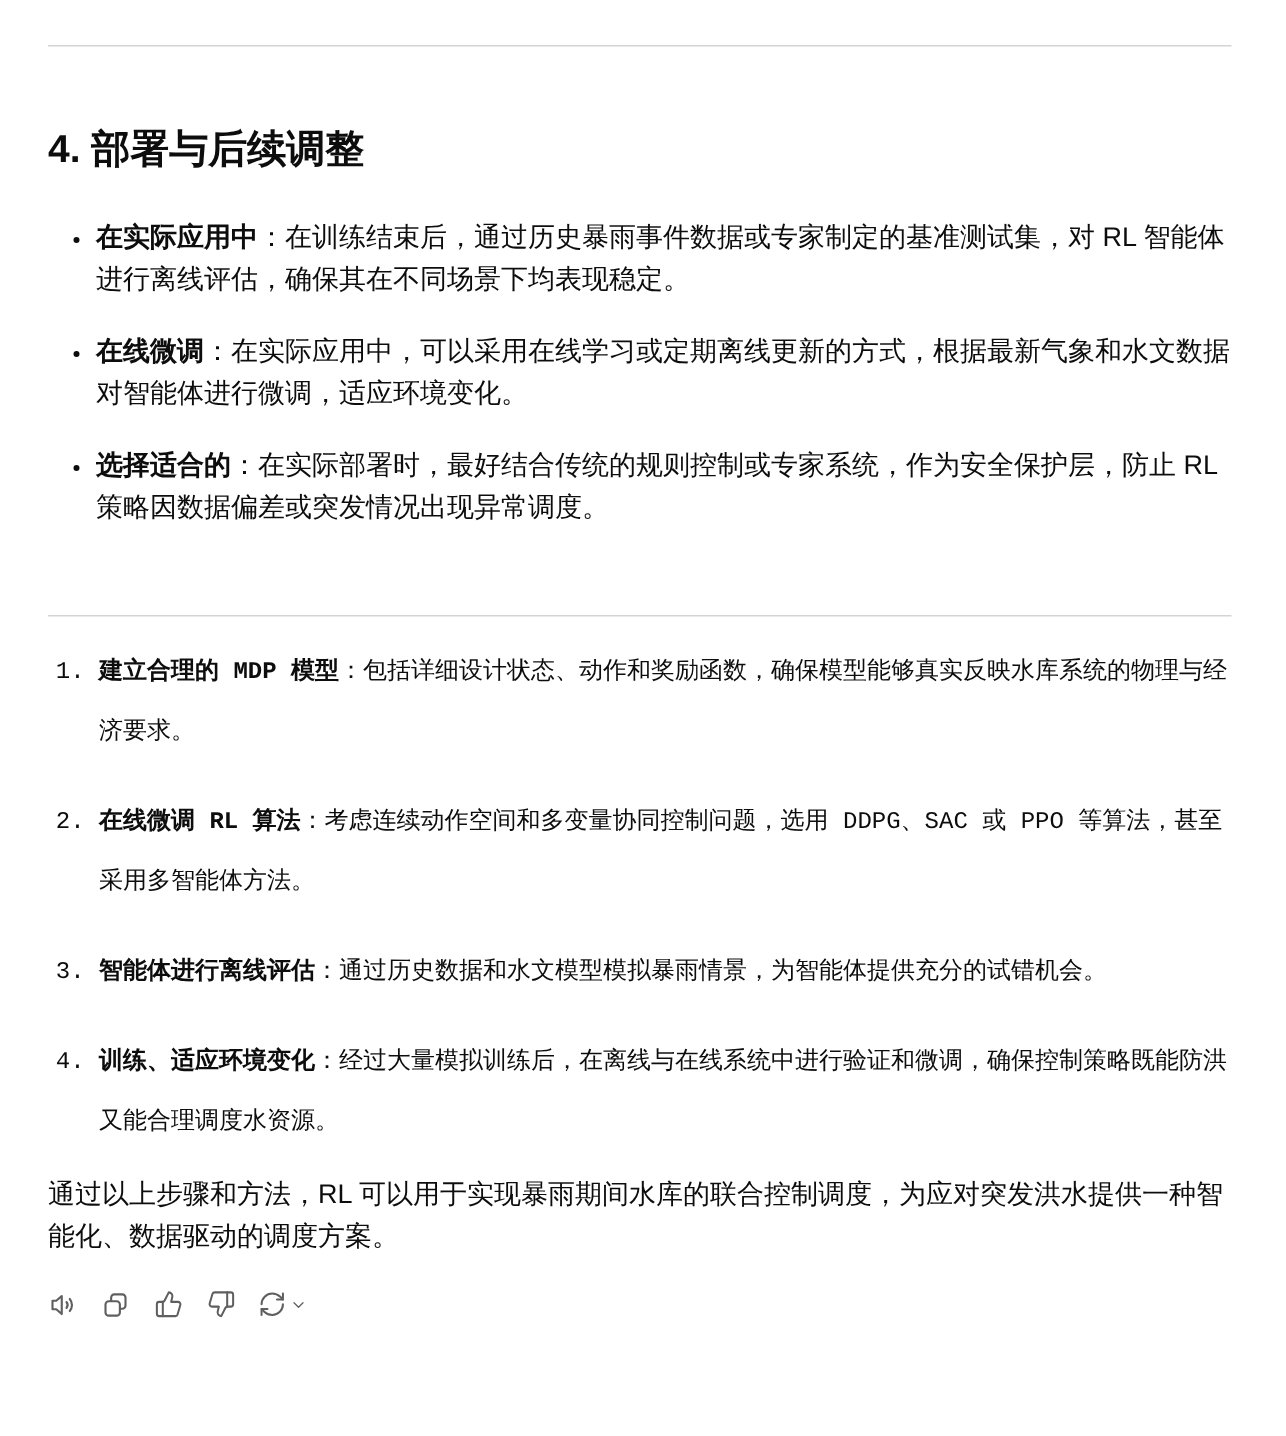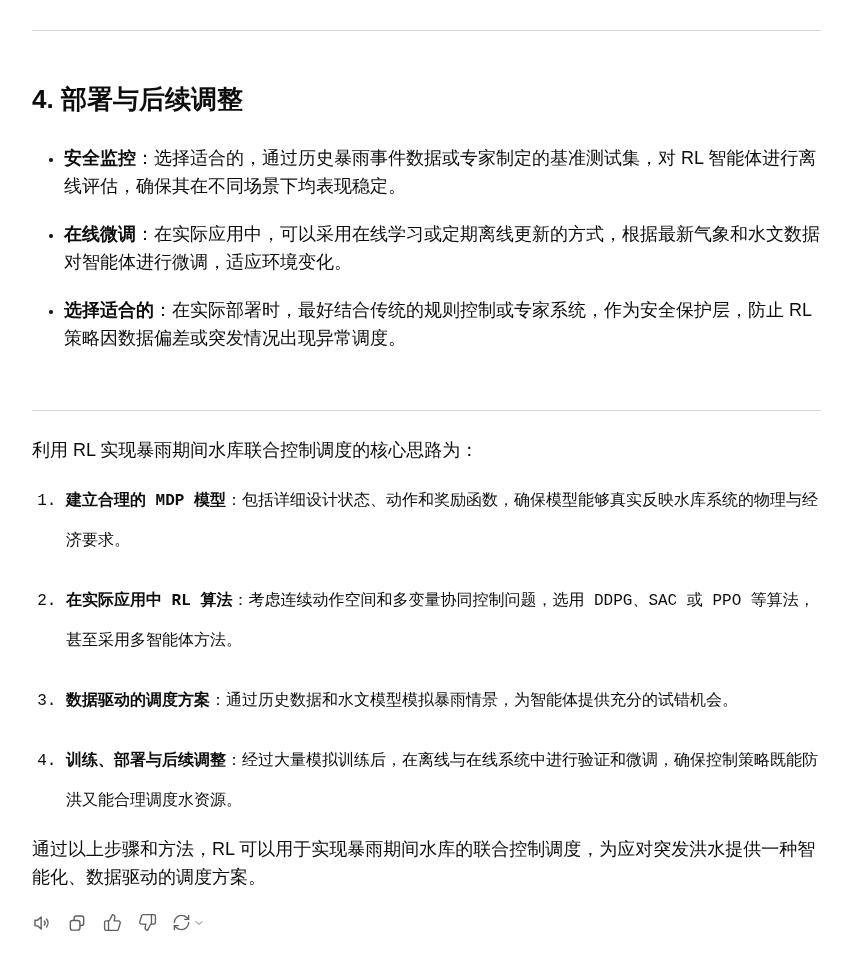--- a/index.html
+++ b/index.html
@@ -99,35 +99,34 @@
 </head>
 <body>
 
 <div class="message">
 
   <hr class="divider">
 
   <h2 class="section-heading">4. 部署与后续调整</h2>
 
   <ul class="bullet-list">
-    <li><strong class="term">安全监控</strong><span>：选择适合的，通过历史暴雨事件数据或专家制定的基准测试集，对 RL 智能体进行离线评估，确保其在不同场景下均表现稳定。</span></li>
+    <li><strong class="term">在实际应用中</strong><span>：在训练结束后，通过历史暴雨事件数据或专家制定的基准测试集，对 RL 智能体进行离线评估，确保其在不同场景下均表现稳定。</span></li>
     <li><strong class="term">在线微调</strong><span>：在实际应用中，可以采用在线学习或定期离线更新的方式，根据最新气象和水文数据对智能体进行微调，适应环境变化。</span></li>
     <li><strong class="term">选择适合的</strong><span>：在实际部署时，最好结合传统的规则控制或专家系统，作为安全保护层，防止 RL 策略因数据偏差或突发情况出现异常调度。</span></li>
   </ul>
 
   <hr class="divider second">
 
 
-  <p class="body-text">利用 RL 实现暴雨期间水库联合控制调度的核心思路为：</p>
 
   <ol class="numbered-list">
     <li><strong class="term">建立合理的 MDP 模型</strong><span>：包括详细设计状态、动作和奖励函数，确保模型能够真实反映水库系统的物理与经济要求。</span></li>
-    <li><strong class="term">在实际应用中 RL 算法</strong><span>：考虑连续动作空间和多变量协同控制问题，选用 DDPG、SAC 或 PPO 等算法，甚至采用多智能体方法。</span></li>
-    <li><strong class="term">数据驱动的调度方案</strong><span>：通过历史数据和水文模型模拟暴雨情景，为智能体提供充分的试错机会。</span></li>
-    <li><strong class="term">训练、部署与后续调整</strong><span>：经过大量模拟训练后，在离线与在线系统中进行验证和微调，确保控制策略既能防洪又能合理调度水资源。</span></li>
+    <li><strong class="term">在线微调 RL 算法</strong><span>：考虑连续动作空间和多变量协同控制问题，选用 DDPG、SAC 或 PPO 等算法，甚至采用多智能体方法。</span></li>
+    <li><strong class="term">智能体进行离线评估</strong><span>：通过历史数据和水文模型模拟暴雨情景，为智能体提供充分的试错机会。</span></li>
+    <li><strong class="term">训练、适应环境变化</strong><span>：经过大量模拟训练后，在离线与在线系统中进行验证和微调，确保控制策略既能防洪又能合理调度水资源。</span></li>
   </ol>
 
   <p class="body-text closing-text">通过以上步骤和方法，RL 可以用于实现暴雨期间水库的联合控制调度，为应对突发洪水提供一种智能化、数据驱动的调度方案。</p>
 
   <div class="toolbar">
 
     <button class="icon-btn" aria-label="read-aloud-icon">
       <svg width="20" height="20" viewBox="0 0 24 24">
         <path d="M11 4.8 6.6 8.6H3.6v6.8h3L11 19.2V4.8z"></path>
         <path d="M14.8 9.6a3.9 3.9 0 0 1 0 4.8"></path>

